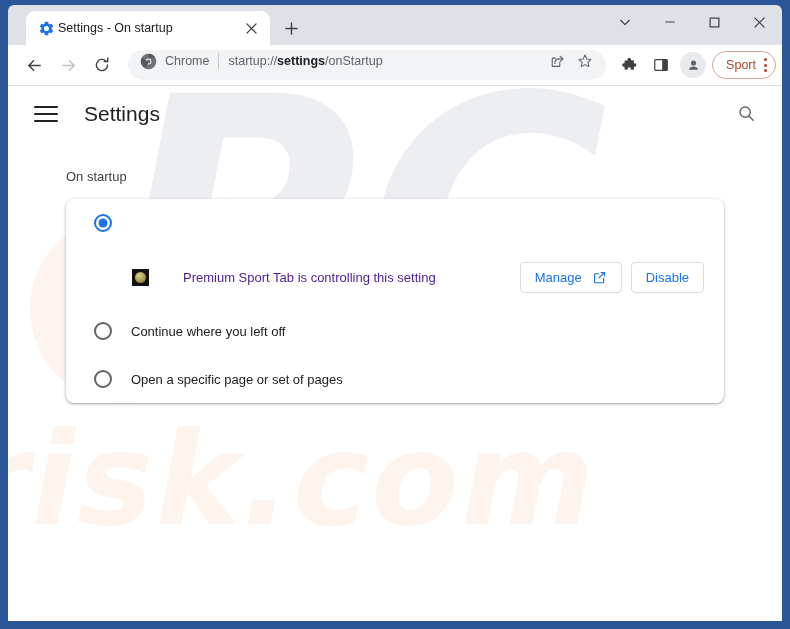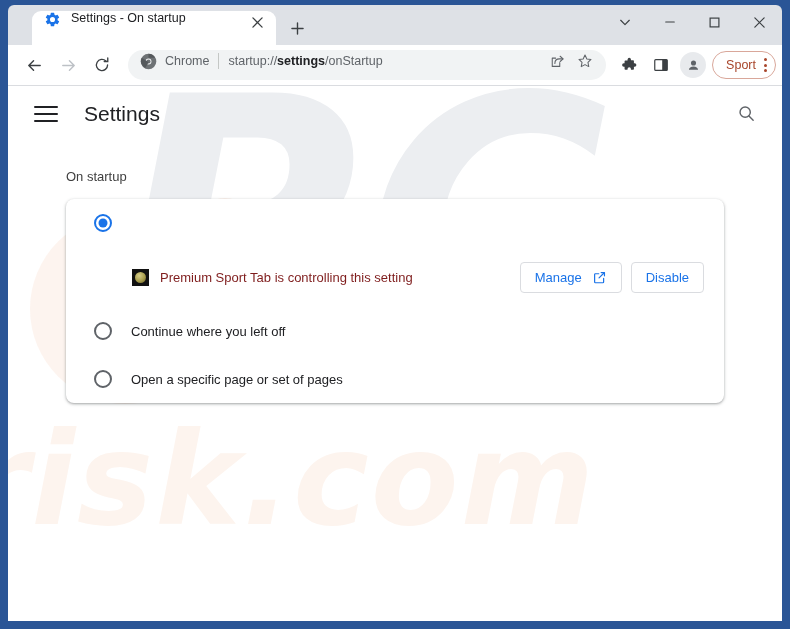--- a/index.html
+++ b/index.html
@@ -25,28 +25,29 @@
     position: relative;
     height: 40px;
     background: #dee1e6;
     border-radius: 6px 6px 0 0;
     display: flex;
     align-items: flex-end;
   }
 
   .tab {
     position: relative;
-    margin-left: 24px;
+    margin-left: 18px;
     width: 244px;
     height: 34px;
     background: #ffffff;
     border-radius: 9px 9px 0 0;
     display: flex;
+    align-items: center;
     padding: 0 8px 0 12px;
-    gap: 10px;
+    gap: 3px;
   }
 
   .tab-favicon {
     width: 17px; height: 17px;
     flex: 0 0 auto;
     display: flex; align-items: center; justify-content: center;
   }
 
   .tab-title {
     flex: 1 1 auto;
@@ -328,22 +329,22 @@
   }
   .ext-icon::after {
     content: "";
     width: 11px; height: 11px;
     border-radius: 50%;
     background: radial-gradient(circle at 38% 33%, #d8cf8a 0%, #a79c4c 55%, #5e5722 100%);
     display: block;
   }
   .ext-text {
     font-size: 13px;
-    color: #7f1d1d;
-    margin-left: 11px;
+    color: #4c1d95;
+    margin-left: 34px;
     flex: 1 1 auto;
   }
   .ext-buttons { display: flex; align-items: center; gap: 9px; flex: 0 0 auto; }
 
   .chip-btn {
     height: 31px;
     border: 1px solid #dadce0;
     border-radius: 4px;
     background: #ffffff;
     display: flex;

